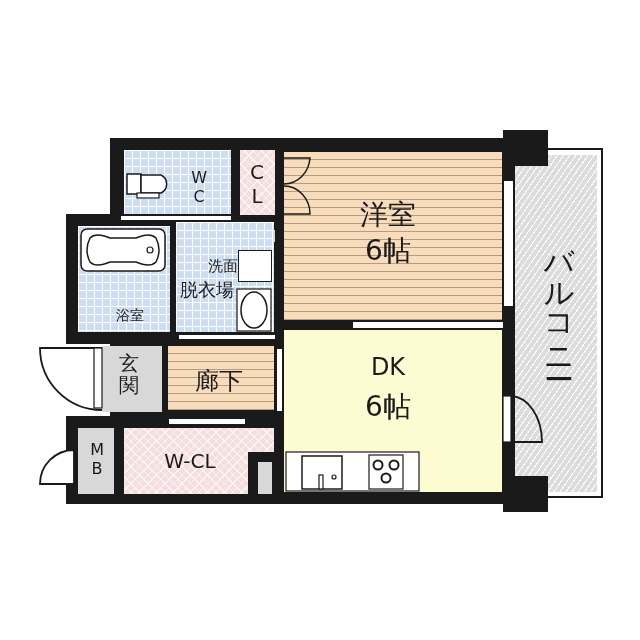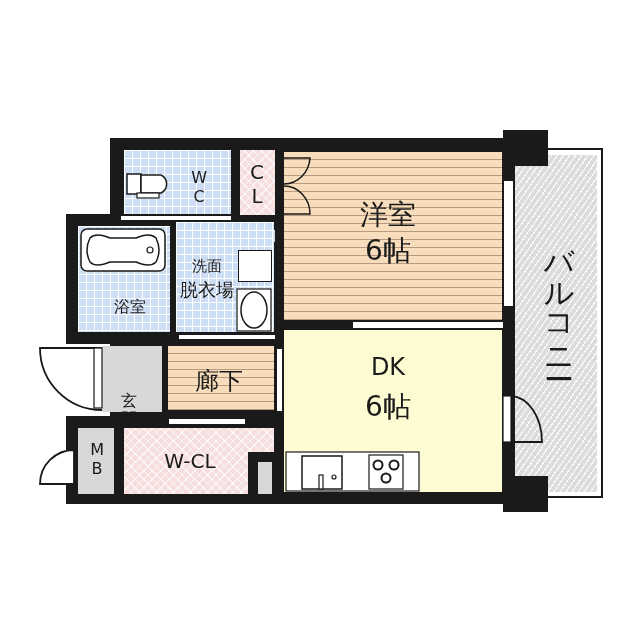--- a/index.html
+++ b/index.html
@@ -62,36 +62,36 @@
 <div class="sliding" style="left:352px;top:321px;width:150px;height:6px;"></div>
 
 <div class="abs tile" style="left:78px;top:226px;width:92px;height:106px;"></div>
 <div class="abs" style="left:80px;top:228px;width:86px;height:44px;">
   <svg width="86" height="44" viewBox="0 0 86 44">
       <rect x="1" y="1" width="84" height="42" rx="6" fill="#fff" stroke="#1a1a1a" stroke-width="1.5"></rect>
       <path d="M10 10 Q16 4 30 10 H56 Q70 4 76 10 Q82 22 76 34 Q70 40 56 34 H30 Q16 40 10 34 Q4 22 10 10 Z" fill="#fff" stroke="#1a1a1a" stroke-width="1.5"></path>
       <circle cx="70" cy="22" r="3" fill="none" stroke="#1a1a1a" stroke-width="1.2"></circle>
     </svg>
 </div>
-<div class="lbl" style="left:100px;top:300px;width:60px;font-size:16px;font-family:Liberation Mono, monospace;">浴室</div>
+<div class="lbl" style="left:100px;top:308px;width:60px;font-size:14px;">浴室</div>
 
 <div class="abs tile" style="left:176px;top:222px;width:98px;height:110px;"></div>
-<div class="lbl" style="left:176px;top:258px;width:62px;font-size:15px;">洗面</div>
+<div class="lbl" style="left:176px;top:258px;width:62px;font-size:15px;text-align:right;">洗面</div>
 <div class="lbl" style="left:174px;top:280px;width:66px;font-size:18px;">脱衣場</div>
 <div class="abs white" style="left:238px;top:250px;width:34px;height:32px;border:1.5px solid #1a1a1a;"></div>
 <div class="abs" style="left:236px;top:288px;width:36px;height:44px;">
   <svg width="36" height="44" viewBox="0 0 36 44">
       <rect x="1" y="1" width="34" height="42" fill="#fff" stroke="#1a1a1a" stroke-width="1.2"></rect>
       <ellipse cx="18" cy="22" rx="13" ry="18" fill="#fff" stroke="#1a1a1a" stroke-width="1.5"></ellipse>
     </svg>
 </div>
 <div class="sliding" style="left:178px;top:334px;width:96px;height:4px;"></div>
 
 <div class="abs grey" style="left:102px;top:346px;width:60px;height:66px;"></div>
-<div class="lbl" style="left:116px;top:352px;width:26px;font-size:16px;margin-top:40px;">玄関</div>
+<div class="lbl" style="left:116px;top:352px;width:26px;font-size:20px;">玄関</div>
 <div class="abs" style="left:38px;top:346px;width:66px;height:66px;">
   <svg width="66" height="66" viewBox="0 0 66 66">
       <path d="M64 2 H2 A62 62 0 0 0 64 64" fill="#fff" stroke="#1a1a1a" stroke-width="1.8"></path>
       <rect x="56" y="2" width="8" height="60" fill="#fff" stroke="#1a1a1a" stroke-width="1.2"></rect>
     </svg>
 </div>
 
 <div class="abs wood" style="left:168px;top:346px;width:106px;height:64px;"></div>
 <div class="lbl" style="left:184px;top:368px;width:70px;font-size:24px;">廊下</div>
 <div class="sliding" style="left:276px;top:348px;width:5px;height:62px;"></div>

